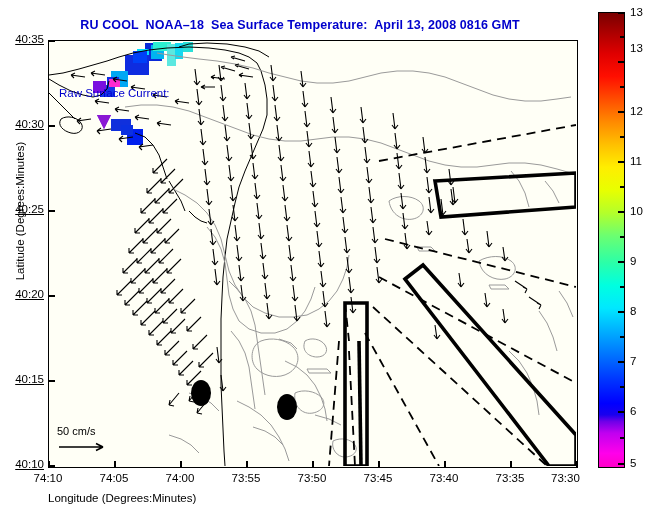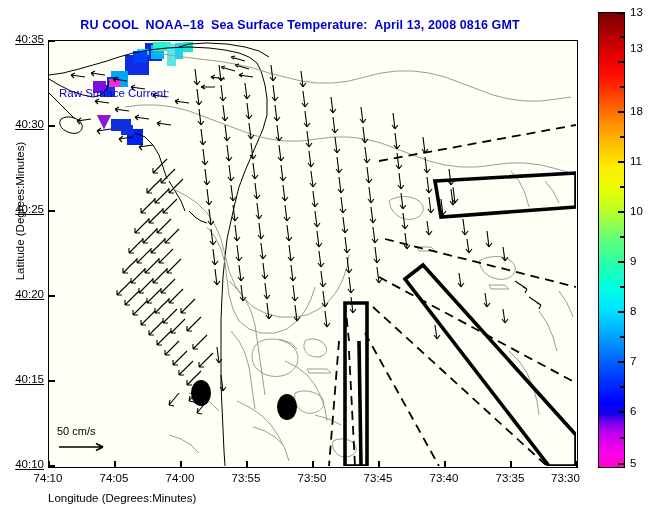--- a/index.html
+++ b/index.html
@@ -502,21 +502,21 @@
 </div>
 
 <div id="ylabel">Latitude (Degrees:Minutes)</div>
 <div id="xlabel">Longitude (Degrees:Minutes)</div>
 
 <div id="cbar"></div>
 
 <div>
   <div class="cblab" style="top:6px">13</div>
   <div class="cblab" style="top:42px">13</div>
-  <div class="cblab" style="top:105px">18</div>
+  <div class="cblab" style="top:105px">12</div>
   <div class="cblab" style="top:155px">11</div>
   <div class="cblab" style="top:205px">10</div>
   <div class="cblab" style="top:255px">9</div>
   <div class="cblab" style="top:305px">8</div>
   <div class="cblab" style="top:355px">7</div>
   <div class="cblab" style="top:405px">6</div>
   <div class="cblab" style="top:457px">5</div>
 
   <div class="cbtick" style="top:12px"></div>
   <div class="cbtick" style="top:61px"></div>

